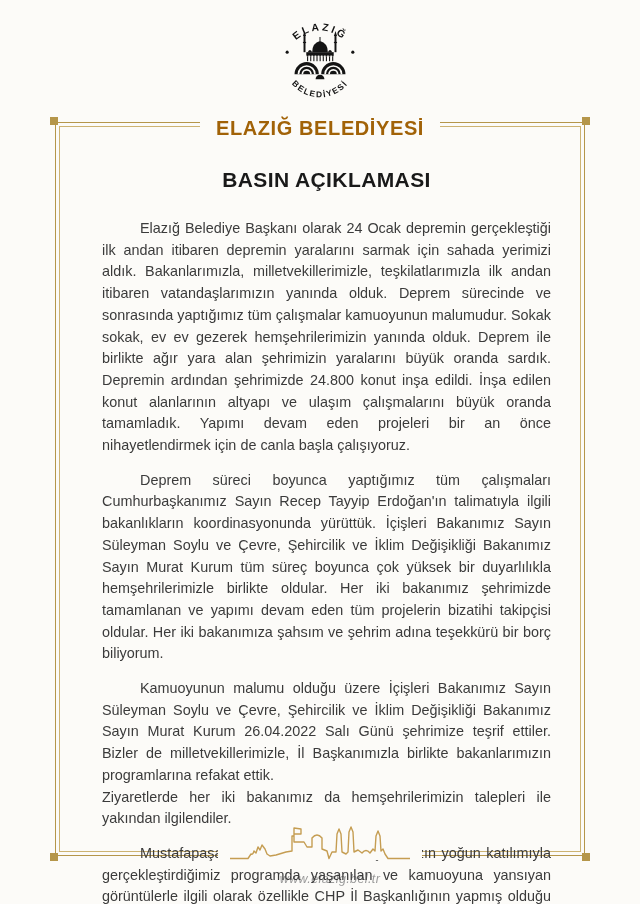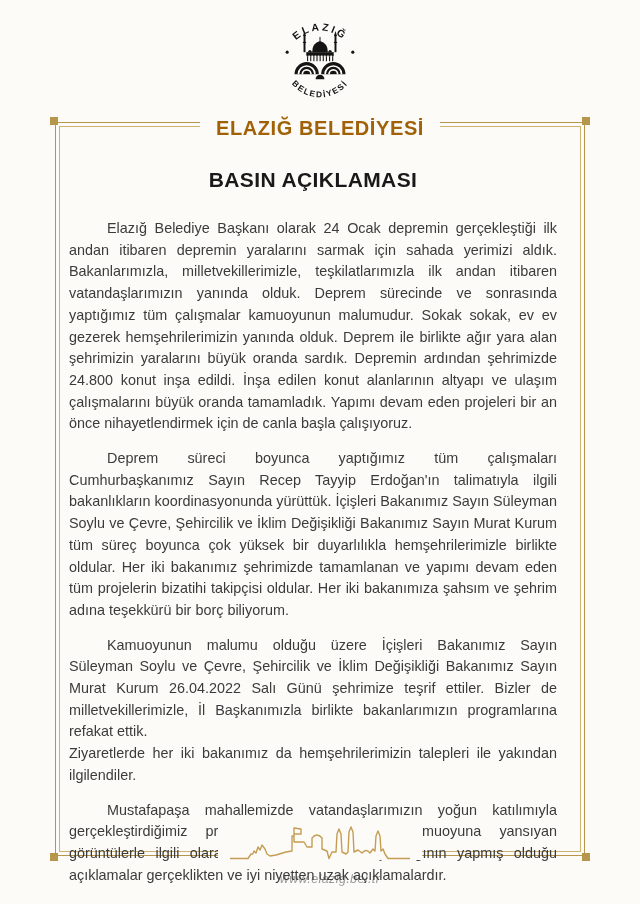--- a/index.html
+++ b/index.html
@@ -40,28 +40,28 @@
   .frame-title{
     position:absolute;top:0;left:50%;
     transform:translate(-50%,-54%);
     background:var(--paper);
     padding:2px 16px;
     font-size:20px;font-weight:bold;color:#a16207;
     letter-spacing:.6px;white-space:nowrap;z-index:2;margin-top:8px;
   }
 
   
-  .doc{position:absolute;inset:0;padding:0 22px 0 8px;z-index:1;}
+  .doc{position:absolute;inset:0;padding:0 22px 0 35px;z-index:1;}
   .press-title{
     text-align:center;font-size:21px;font-weight:bold;color:#191919;
     letter-spacing:.4px;margin:46px 0 26px;
   }
   .para{
     font-size:14.4px;line-height:21.7px;color:var(--body-ink);
-    text-align:justify;text-indent:38px;margin:0 6px 13px;
+    text-align:justify;text-indent:38px;margin:0 12px 13px;
     white-space:pre-line;
   }
 
   
   .skyline-wrap{
     position:absolute;bottom:-4px;left:50%;transform:translateX(-50%);
     background:var(--paper);padding:0 12px;line-height:0;z-index:2;
   }
 
   .website{

